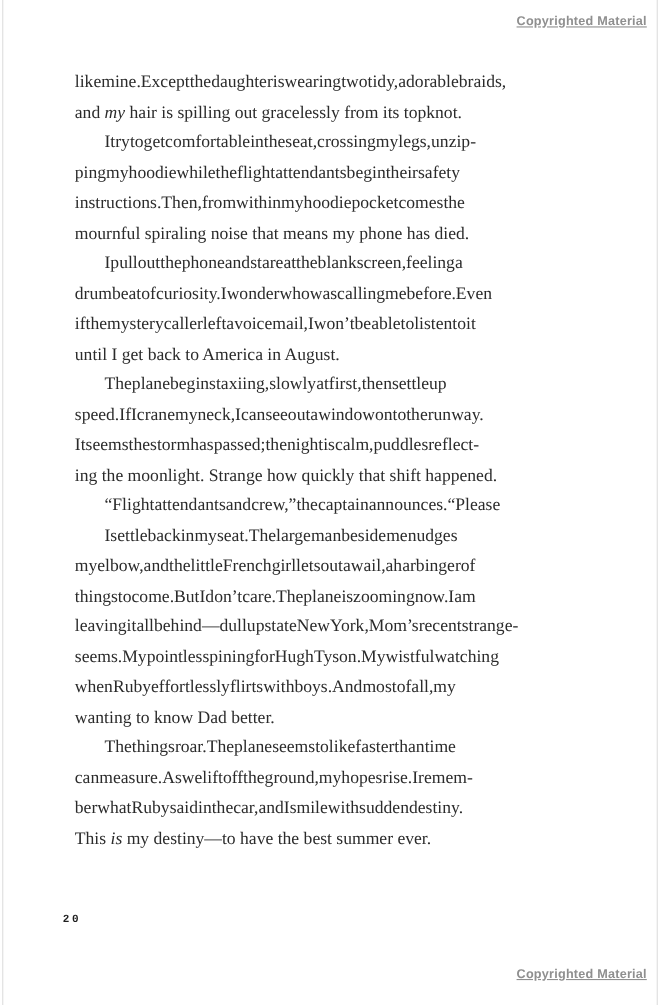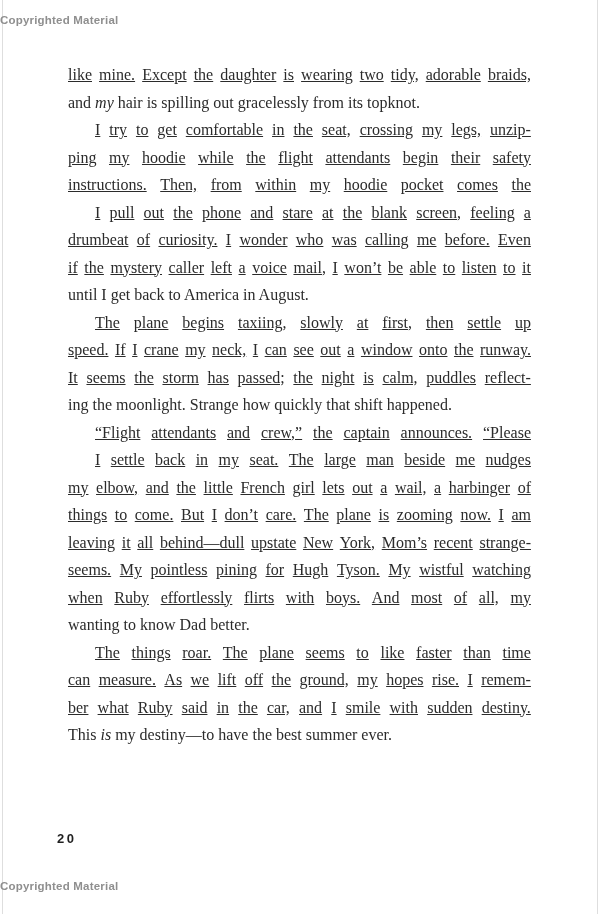--- a/index.html
+++ b/index.html
@@ -12,42 +12,42 @@
   }
   .page{
     position:absolute;inset:0;background:#ffffff;
   }
   .edge-line{
     position:absolute;top:0;bottom:0;width:1px;background:#dedede;
   }
   .edge-line.left{left:2px;}
   .edge-line.right{right:2px;}
   .copyright{
-    position:absolute;left:0;right:12px;text-align:left;
+    position:absolute;left:0;right:12px;text-align:right;
     font-family:"Liberation Sans","DejaVu Sans",sans-serif;
-    font-size:11.5px;font-weight:700;color:#8f8f8f;letter-spacing:0.2px;
+    font-size:11.5px;font-weight:700;color:#8f8f8f;letter-spacing:0.2px;text-decoration:underline;
   }
   .copyright.top{top:14px;}
   .copyright.bottom{top:880px;}
   .body-text{
     position:absolute;left:68px;top:61px;width:463px;
     font-size:16px;color:#2b2b2b;
   }
   .line{
     line-height:27.5px;height:27.5px;white-space:nowrap;
   }
   .line.just{
-    display:flex;justify-content:space-between;text-decoration:underline;
+    display:flex;
   }
   .line.ind{padding-left:27px;}
   .line i{font-style:italic;}
   .page-number{
     position:absolute;left:57px;top:831px;
-    font-family:Liberation Sans, sans-serif;
-    font-size:13px;font-weight:700;color:#1f1f1f;letter-spacing:2.5px;
+    font-family:Liberation Mono, monospace;
+    font-size:10px;font-weight:700;color:#1f1f1f;letter-spacing:2.5px;
   }
 </style>
 </head>
 <body>
 
 <div class="page">
   <div class="edge-line left"></div>
   <div class="edge-line right"></div>
 
   <div class="copyright top">Copyrighted Material</div>
@@ -97,20 +97,21 @@
         <span>instructions.</span>
         <span>Then,</span>
         <span>from</span>
         <span>within</span>
         <span>my</span>
         <span>hoodie</span>
         <span>pocket</span>
         <span>comes</span>
         <span>the</span>
       </div>
+      <div class="line">mournful spiraling noise that means my phone has died.</div>
       <div class="line just ind">
         <span>I</span>
         <span>pull</span>
         <span>out</span>
         <span>the</span>
         <span>phone</span>
         <span>and</span>
         <span>stare</span>
         <span>at</span>
         <span>the</span>

